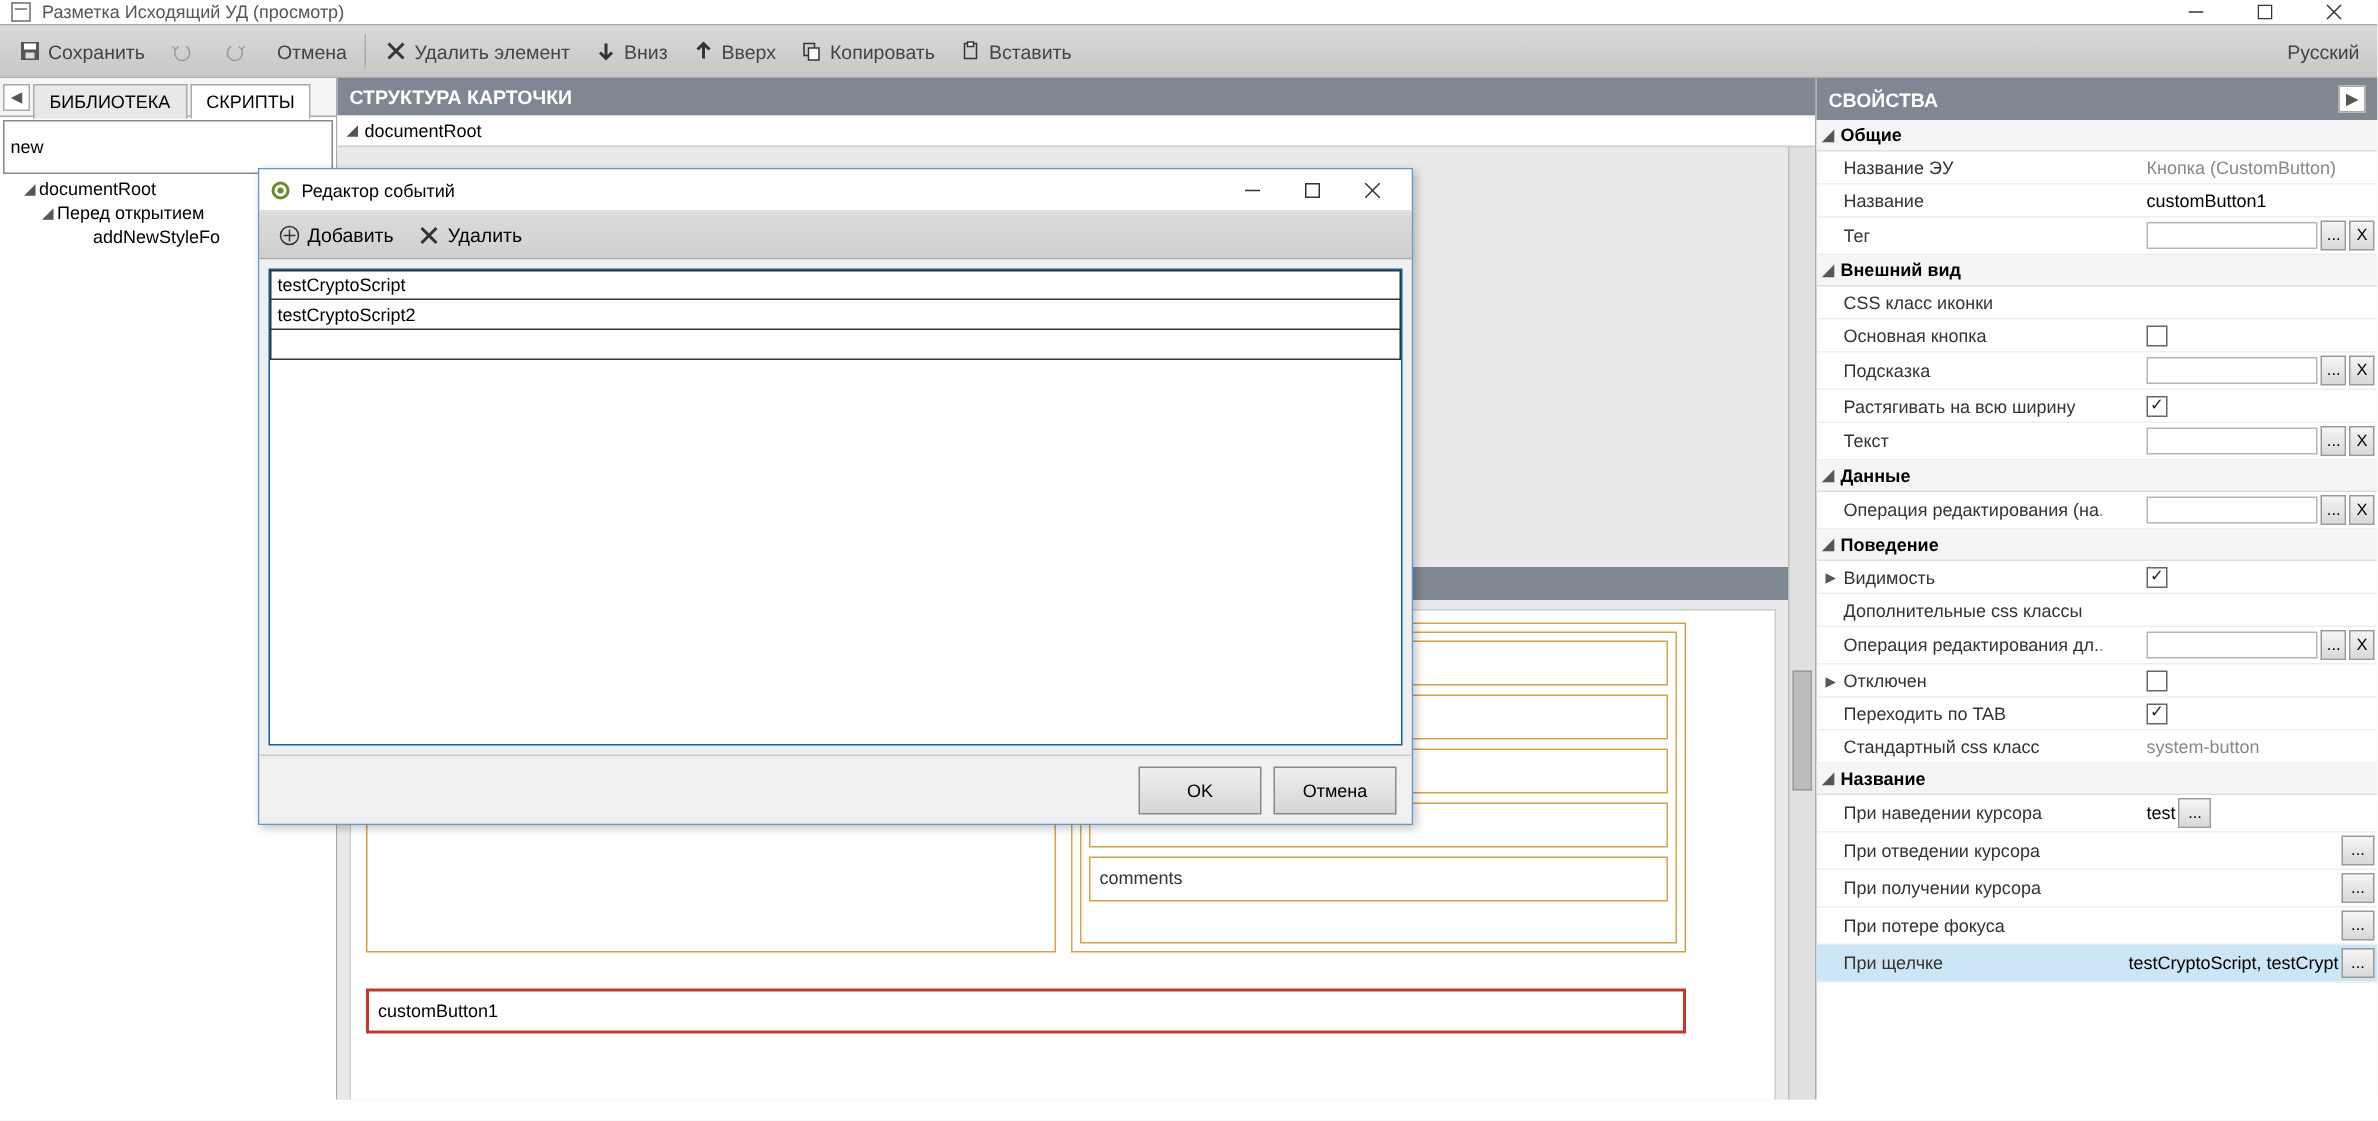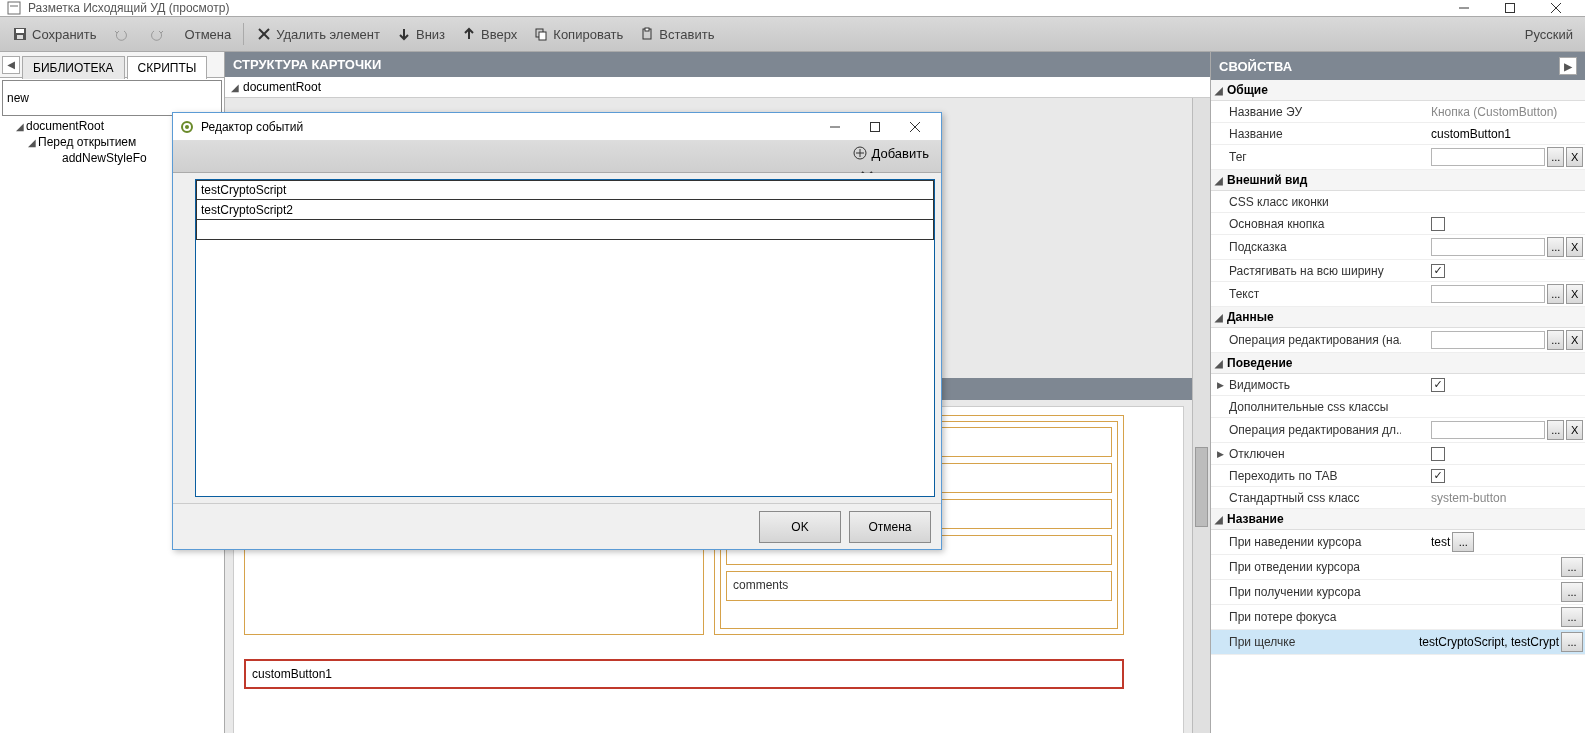--- a/index.html
+++ b/index.html
@@ -54,23 +54,23 @@
 .prop-val input[type=text] { width: 100%; border: 1px solid #b5b5b5; height: 18px; font-size: 12px; padding: 0 3px; }
 .prop-val .placeholder { color: #888; }
 .mini-btn { width: 22px; height: 20px; border: 1px solid #999; background: linear-gradient(#f5f5f5,#d8d8d8); display: inline-flex; align-items: center; justify-content: center; font-size: 11px; cursor: pointer; margin-left: 2px; }
 .chk { width: 14px; height: 14px; border: 1px solid #666; display: inline-flex; align-items: center; justify-content: center; font-size: 11px; background: #fff; }
 .chk.checked::after { content: "✓"; color: #222; font-size: 11px; line-height: 1; }
 .dialog { position: absolute; left: 172px; top: 112px; width: 770px; height: 438px; background: #f0f0f0; border: 1px solid #5b9bd5; box-shadow: 2px 2px 6px rgba(0,0,0,0.25); display: flex; flex-direction: column; z-index: 50; }
 .dlg-title { height: 28px; display: flex; align-items: center; padding: 0 6px; font-size: 12px; background: #fff; border-bottom: 1px solid #ddd; }
 .dlg-title .dicon { width: 16px; height: 16px; margin-right: 6px; display: inline-flex; align-items: center; justify-content: center; }
 .dlg-title .spacer { flex: 1; }
 .dlg-title .win-btn { width: 40px; height: 26px; display: inline-flex; align-items: center; justify-content: center; cursor: pointer; }
-.dlg-tools { height: 32px; background: linear-gradient(#dcdcdc,#cfcfcf); border-bottom: 1px solid #aaa; display: flex; align-items: flex-end; padding: 0 4px; font-size: 13px; flex-direction: column; }
+.dlg-tools { height: 32px; background: linear-gradient(#dcdcdc,#cfcfcf); border-bottom: 1px solid #aaa; display: flex; align-items: center; padding: 0 4px; font-size: 13px; }
 .dlg-body { flex: 1; background: #efefef; padding: 6px; display: flex; flex-direction: column; }
-.dlg-list { border: 1px solid #0a5ea0; background: #fff; flex: 1; overflow: auto; margin-left: 16px; }
+.dlg-list { border: 1px solid #0a5ea0; background: #fff; flex: 1; overflow: auto; }
 .dlg-list-row { border: 1px solid #333; border-top: none; padding: 2px 4px; font-size: 12px; height: 20px; display: flex; align-items: center; }
 .dlg-list-row:first-child { border-top: 1px solid #333; }
 .dlg-list-row input { border: none; width: 100%; font-size: 12px; outline: none; background: transparent; }
 .dlg-footer { height: 46px; display: flex; align-items: center; justify-content: flex-end; padding: 0 10px; gap: 8px; background: #f0f0f0; border-top: 1px solid #ccc; }
 .dlg-btn { min-width: 82px; height: 32px; border: 1px solid #8a8a8a; background: linear-gradient(#efefef,#d5d5d5); font-size: 12px; cursor: pointer; }
 svg { display: block; }
 </style>
 </head>
 <body>
 

